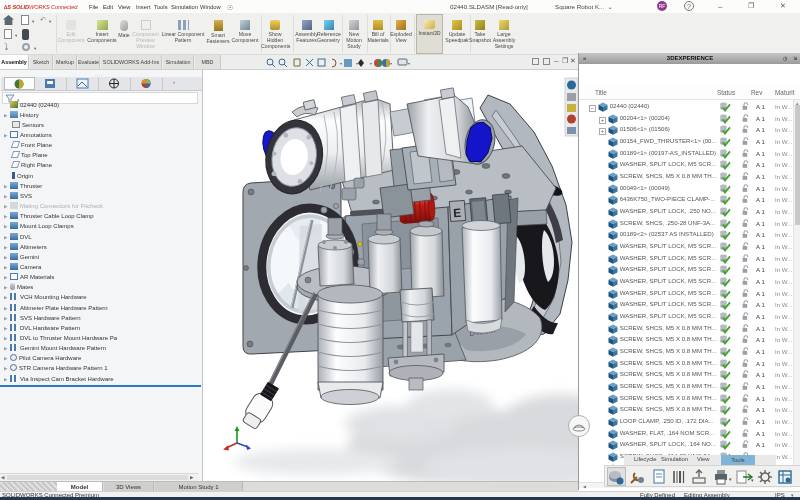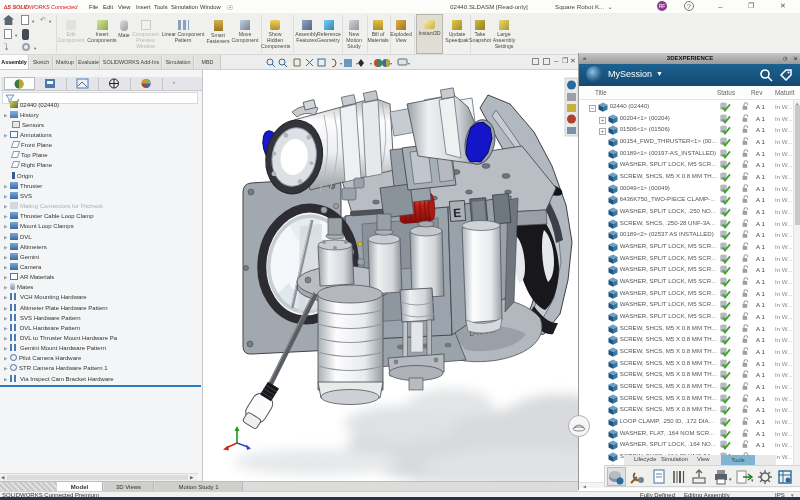--- a/index.html
+++ b/index.html
@@ -489,34 +489,20 @@
  <span class="a" style="left:2px;top:0">SOLIDWORKS Connected Premium</span>
  <span class="a" style="left:640px;top:0">Fully Defined</span>
  <span class="a" style="left:684px;top:0">Editing Assembly</span>
  <span class="a" style="left:775px;top:0">IPS</span>
  <span class="a" style="left:791px;top:0;color:#666;font-size:5px">▾</span>
 </div>
 <div class="a" id="navstrip"></div>
 
 <div class="a" id="rpanel">
  <div class="a" id="rphead">3DEXPERIENCE<span class="a" style="left:4px;top:0;font-weight:normal">«</span><span class="a" style="left:204px;top:0;font-weight:normal;font-size:5px">◷</span><span class="a" style="left:214px;top:0;font-weight:normal;font-size:5px">⇲</span></div>
- <div class="a" id="mysess">
-   <span class="a" style="left:2px;top:1px;width:4px;height:20px;color:#6a9cc0;font-size:4px;line-height:4px">⋮⋮</span>
-   <span class="a" style="left:7px;top:2px;width:17px;height:17px;border-radius:50%;background:radial-gradient(circle at 38% 35%,#8ec0e4,#2a5f8c 55%,#0e2c46)"></span>
-   <span class="a" style="left:29px;top:5px;color:#fff;font-size:9px">MySession</span>
-   <span class="a" style="left:77px;top:6px;color:#fff;font-size:7px">▼</span>
-   <svg class="a" style="left:180px;top:4px" width="14" height="14">
-        <circle cx="6" cy="6" r="4" fill="none" stroke="#fff" stroke-width="1.6"></circle>
-        <line x1="9" y1="9" x2="13" y2="13" stroke="#fff" stroke-width="1.6"></line>
-      </svg>
-   <svg class="a" style="left:200px;top:4px" width="14" height="14">
-        <path d="M2 7 L7 2 L12 2 L12 7 L7 12 Z" fill="none" stroke="#fff" stroke-width="1.5"></path>
-        <circle cx="9.5" cy="4.5" r="1" fill="#fff"></circle>
-      </svg>
- </div>
  <div class="a" id="rcolhead">
   <span class="a" style="left:16px;top:3px">Title</span>
   <span class="a" style="left:138px;top:3px">Status</span>
   <span class="a" style="left:172px;top:3px">Rev</span>
   <span class="a" style="left:196px;top:3px">Maturit</span>
  </div>
  <div id="rrows">
       <div class="a rrow" style="top:48.0px">
         <span class="a" style="left:10px;top:1px"><span style="display:inline-block;width:7px;height:7px;border:1px solid #aaa;background:#fff;font-size:6px;line-height:5px;text-align:center;color:#666;margin-right:2px">−</span><svg width="10" height="10" viewBox="0 0 10 10" style="vertical-align:-2px">
             <polygon points="5,0.5 9.5,2.8 5,5.1 0.5,2.8" fill="#6fa0c4"></polygon>

